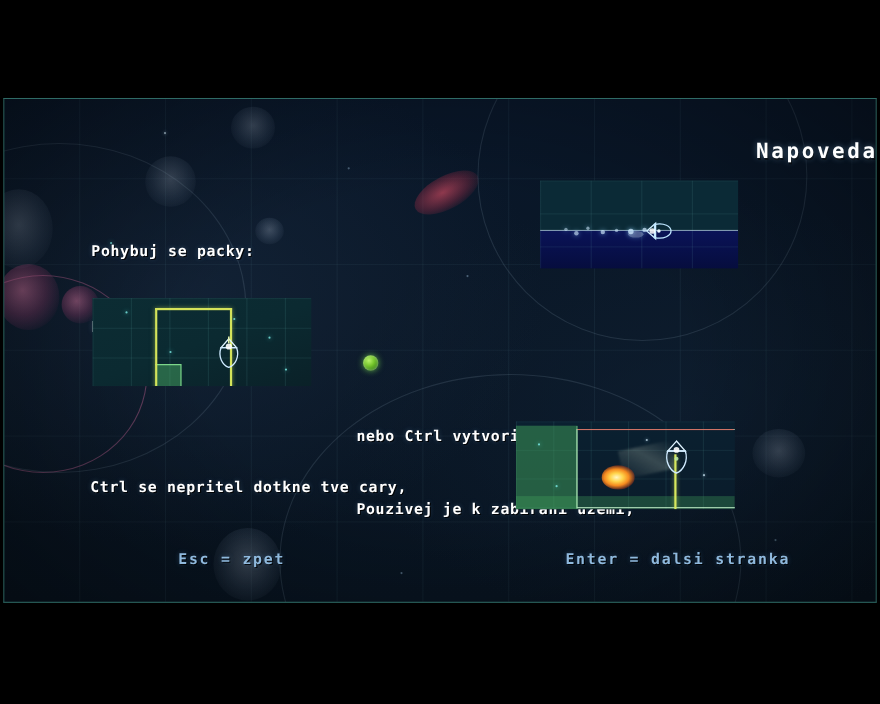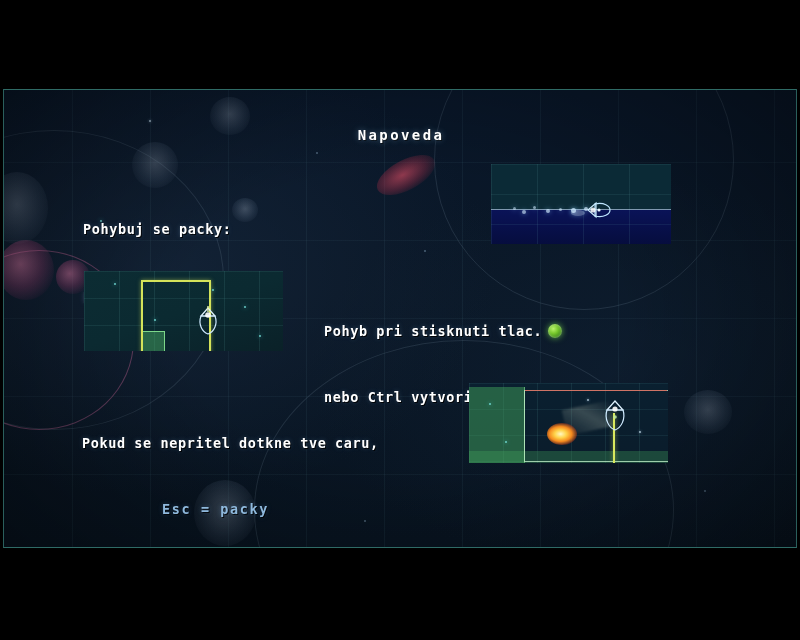--- a/index.html
+++ b/index.html
@@ -103,25 +103,25 @@
   }
   .spark.dim { background: rgba(150,185,210,0.45); box-shadow: none; }
   .spark.teal { background: rgba(120,230,225,0.85); box-shadow: 0 0 4px rgba(90,220,215,0.8); }
 
   
   #title {
     position: absolute;
     left: 0;
     top: 37px;
     width: 794px;
-    text-align: center;
+    text-align: right;
     color: #ffffff;
     font-family: "DejaVu Sans Mono", monospace;
     font-weight: bold;
-    font-size: 14px;
+    font-size: 19px;
     letter-spacing: 2.4px;
     text-shadow: 0 0 6px rgba(140,190,230,0.45), 1px 1px 0 rgba(0,0,0,0.8);
   }
 
   
   .help-text {
     position: absolute;
     color: #ffffff;
     font-family: "DejaVu Sans Mono", monospace;
     font-weight: bold;
@@ -351,26 +351,27 @@
     <div class="bg-vignette"></div>
 
     <div id="title">Napoveda</div>
 
     <div class="help-text" id="text-block-1">
       <span class="help-line">Pohybuj se packy:</span>
       <span class="help-line">packy ovladace</span>
     </div>
 
     <div class="help-text" id="text-block-2">
-      <span class="help-line"><span>Pohyb pri stisknuti tlac.</span><span class="btn-glyph"></span></span>
+      <span class="help-line"><span class="btn-glyph"></span></span>
       <span class="help-line">nebo Ctrl vytvori novou caru.</span>
+      <span class="help-line">Pouzivej je k zabirani uzemi,</span>
     </div>
 
     <div class="help-text" id="text-block-3">
-      <span class="help-line">Pokud se nepritel dotkne tve caru,</span>
+      <span class="help-line">Ctrl se nepritel dotkne tve cary,</span>
       
       
     </div>
 
     <div class="panel" id="panel-move">
       <div class="p-grid"></div>
       <div class="horizon"></div>
       <div class="trail-dot" style="left:22px;  top:43px; width:3px; height:3px; opacity:.55;"></div>
       <div class="trail-dot" style="left:31px;  top:46px; width:4px; height:4px; opacity:.65;"></div>
       <div class="trail-dot" style="left:42px;  top:42px; width:3px; height:3px; opacity:.6;"></div>
@@ -424,20 +425,21 @@
       <div class="ship" style="left:132px; top:16px;">
         <svg width="28" height="34" viewBox="0 0 28 34">
           <path d="M14 2 L6 11 L22 11 Z" fill="none" stroke="#dff3ff" stroke-width="1.2"></path>
           <path d="M6 11 C3 20, 8 29, 14 31 C20 29, 25 20, 22 11 Z" fill="none" stroke="#cfeaff" stroke-width="1.2"></path>
           <circle cx="14" cy="10" r="2.6" fill="#ffffff" opacity="0.9"></circle>
           <circle cx="14" cy="18" r="1.8" fill="#bde8a0" opacity="0.9"></circle>
         </svg>
       </div>
     </div>
 
-    <div class="hint" id="hint-back">Esc = packy</div>
+    <div class="hint" id="hint-back">Esc = zpet</div>
+    <div class="hint" id="hint-next">Enter = dalsi stranka</div>
 
   </div>
 
   <div class="letterbox" id="letterbox-top"></div>
   <div class="letterbox" id="letterbox-bottom"></div>
 
 </div>
 
 </body></html>

